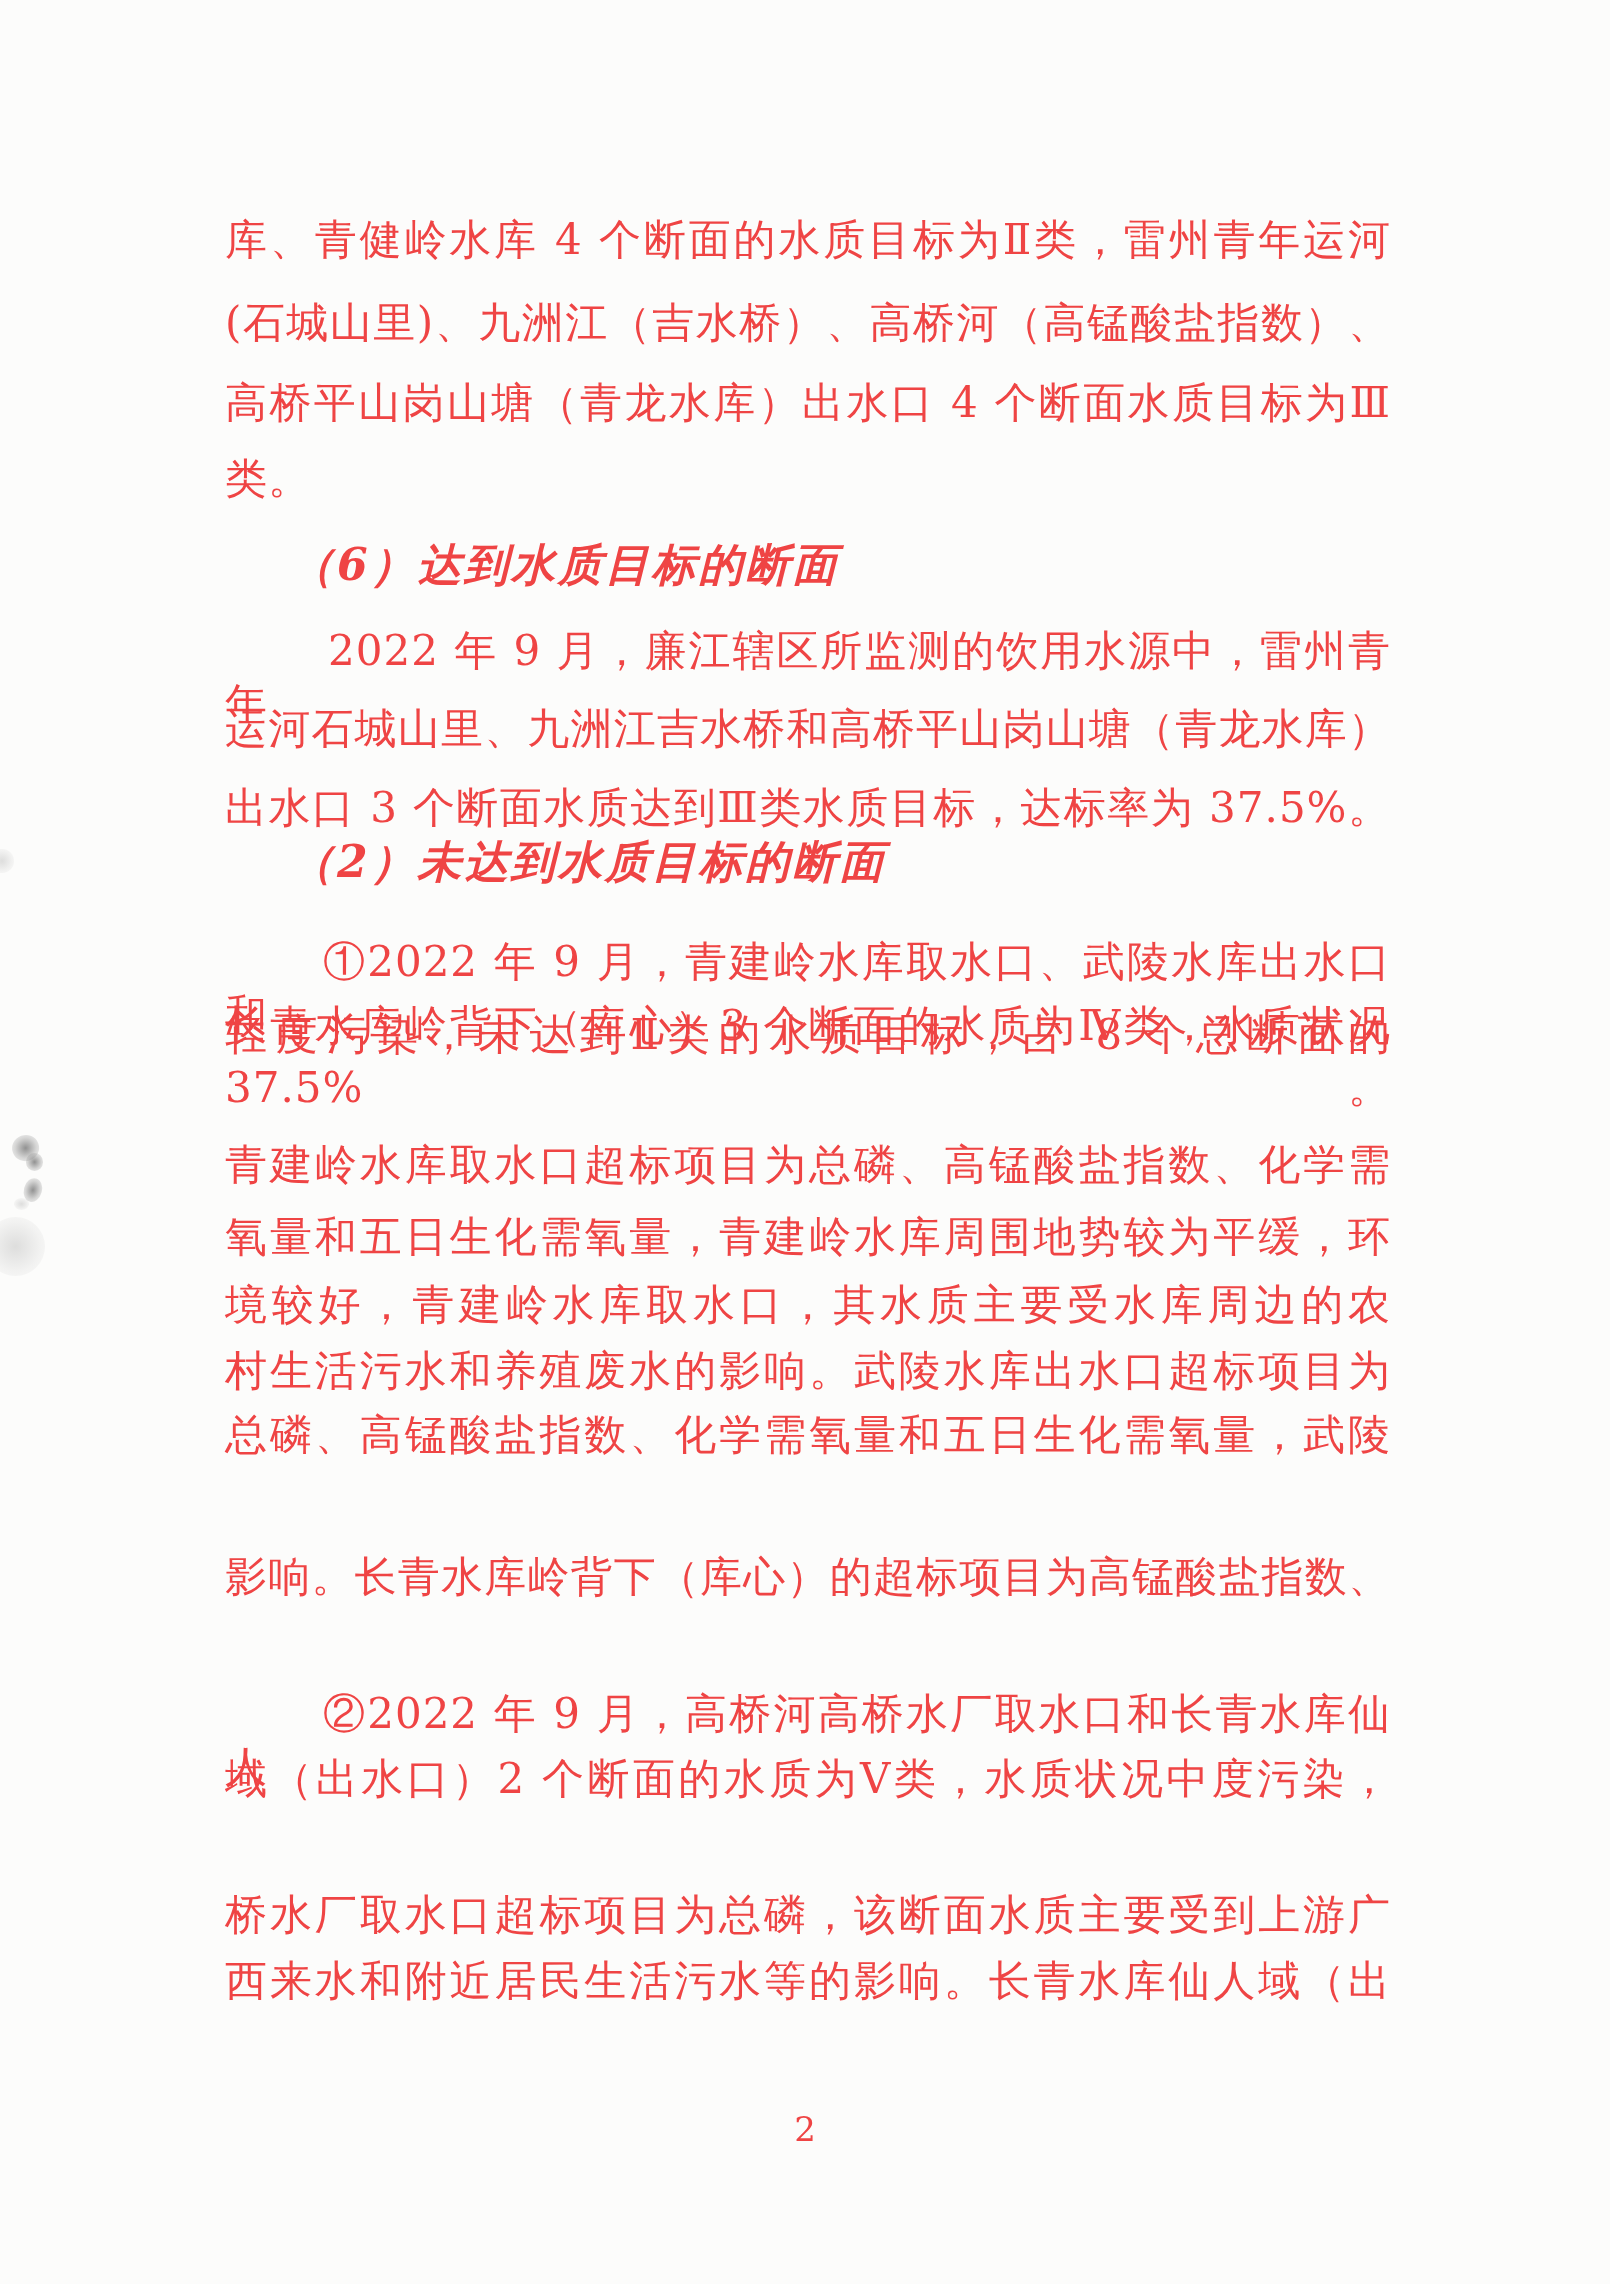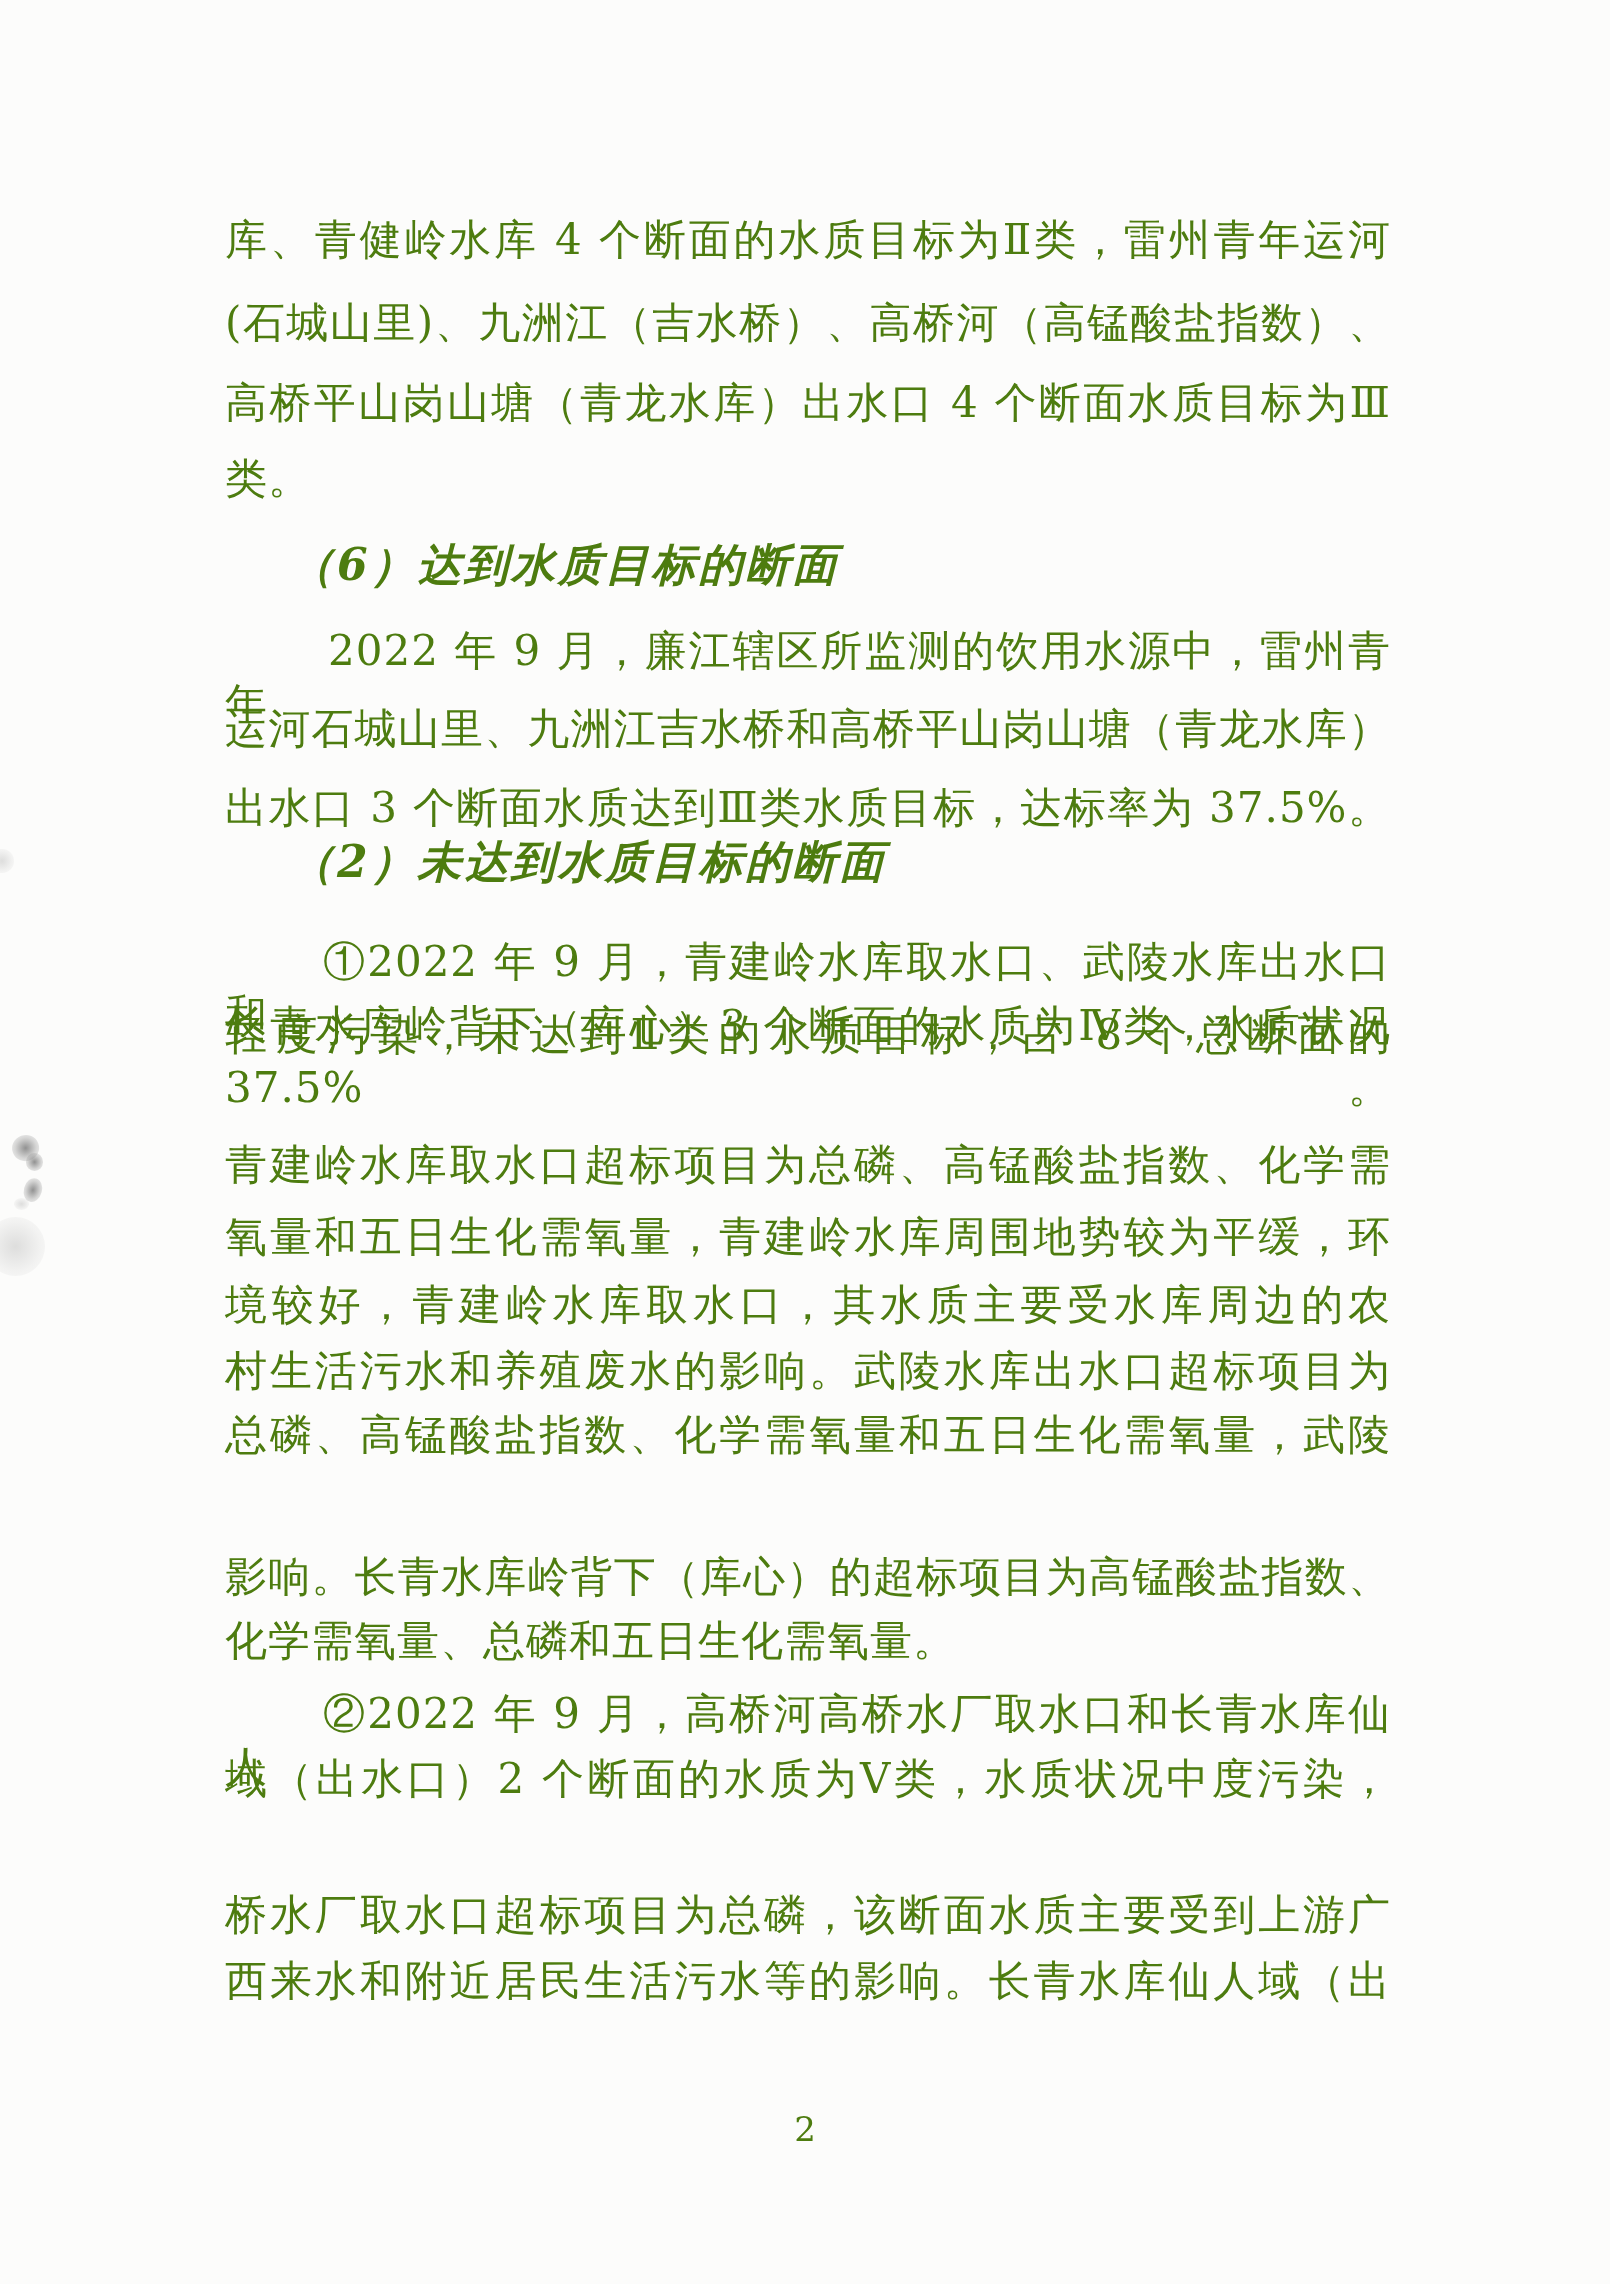--- a/index.html
+++ b/index.html
@@ -8,21 +8,21 @@
     background: #e9e9e9;
   }
   .page {
     position: relative;
     width: 1610px;
     height: 2285px;
     margin: 0 auto;
     background: #fcfcfb;
     overflow: hidden;
     font-family: "DejaVu Serif", "Liberation Serif", serif;
-    color: #4d7c0f;
+    color: #ef4444;
   }
   .line {
     position: absolute;
     left: 225px;
     width: 1166px;
     height: 53px;
     line-height: 53px;
     font-size: 42px;
     letter-spacing: 1px;
     white-space: nowrap;
@@ -83,21 +83,20 @@
 
   <div class="line just" style="top:935px; text-indent:98px">①2022 年 9 月，青建岭水库取水口、武陵水库出水口和</div>
   <div class="line just" style="top:999px">长青水库岭背下（库心）3 个断面的水质为Ⅳ类，水质状况</div>
   <div class="line just" style="top:1008px">轻度污染，未达到Ⅱ类的水质目标，占 8 个总断面的 37.5%。</div>
   <div class="line just" style="top:1138px">青建岭水库取水口超标项目为总磷、高锰酸盐指数、化学需</div>
   <div class="line just" style="top:1210px">氧量和五日生化需氧量，青建岭水库周围地势较为平缓，环</div>
   <div class="line just" style="top:1278px">境较好，青建岭水库取水口，其水质主要受水库周边的农</div>
   <div class="line just" style="top:1344px">村生活污水和养殖废水的影响。武陵水库出水口超标项目为</div>
   <div class="line just" style="top:1408px">总磷、高锰酸盐指数、化学需氧量和五日生化需氧量，武陵</div>
   <div class="line just" style="top:1550px">影响。长青水库岭背下（库心）的超标项目为高锰酸盐指数、</div>
-  <div class="line" style="top:1614px">化学需氧量、总磷和五日生化需氧量。</div>
 
   <div class="line just" style="top:1687px; text-indent:98px">②2022 年 9 月，高桥河高桥水厂取水口和长青水库仙人</div>
   <div class="line just" style="top:1752px">域（出水口）2 个断面的水质为Ⅴ类，水质状况中度污染，</div>
   <div class="line just" style="top:1888px">桥水厂取水口超标项目为总磷，该断面水质主要受到上游广</div>
   <div class="line just" style="top:1954px">西来水和附近居民生活污水等的影响。长青水库仙人域（出</div>
 
   <div class="pagenum" style="top:2109px">2</div>
 
   <div class="smudge" style="left:11.8px; top:1135px; width:27.4px; height:25.5px; transform:rotate(-20deg)"></div>
   <div class="smudge" style="left:25.5px; top:1153px; width:17.6px; height:17.6px"></div>

